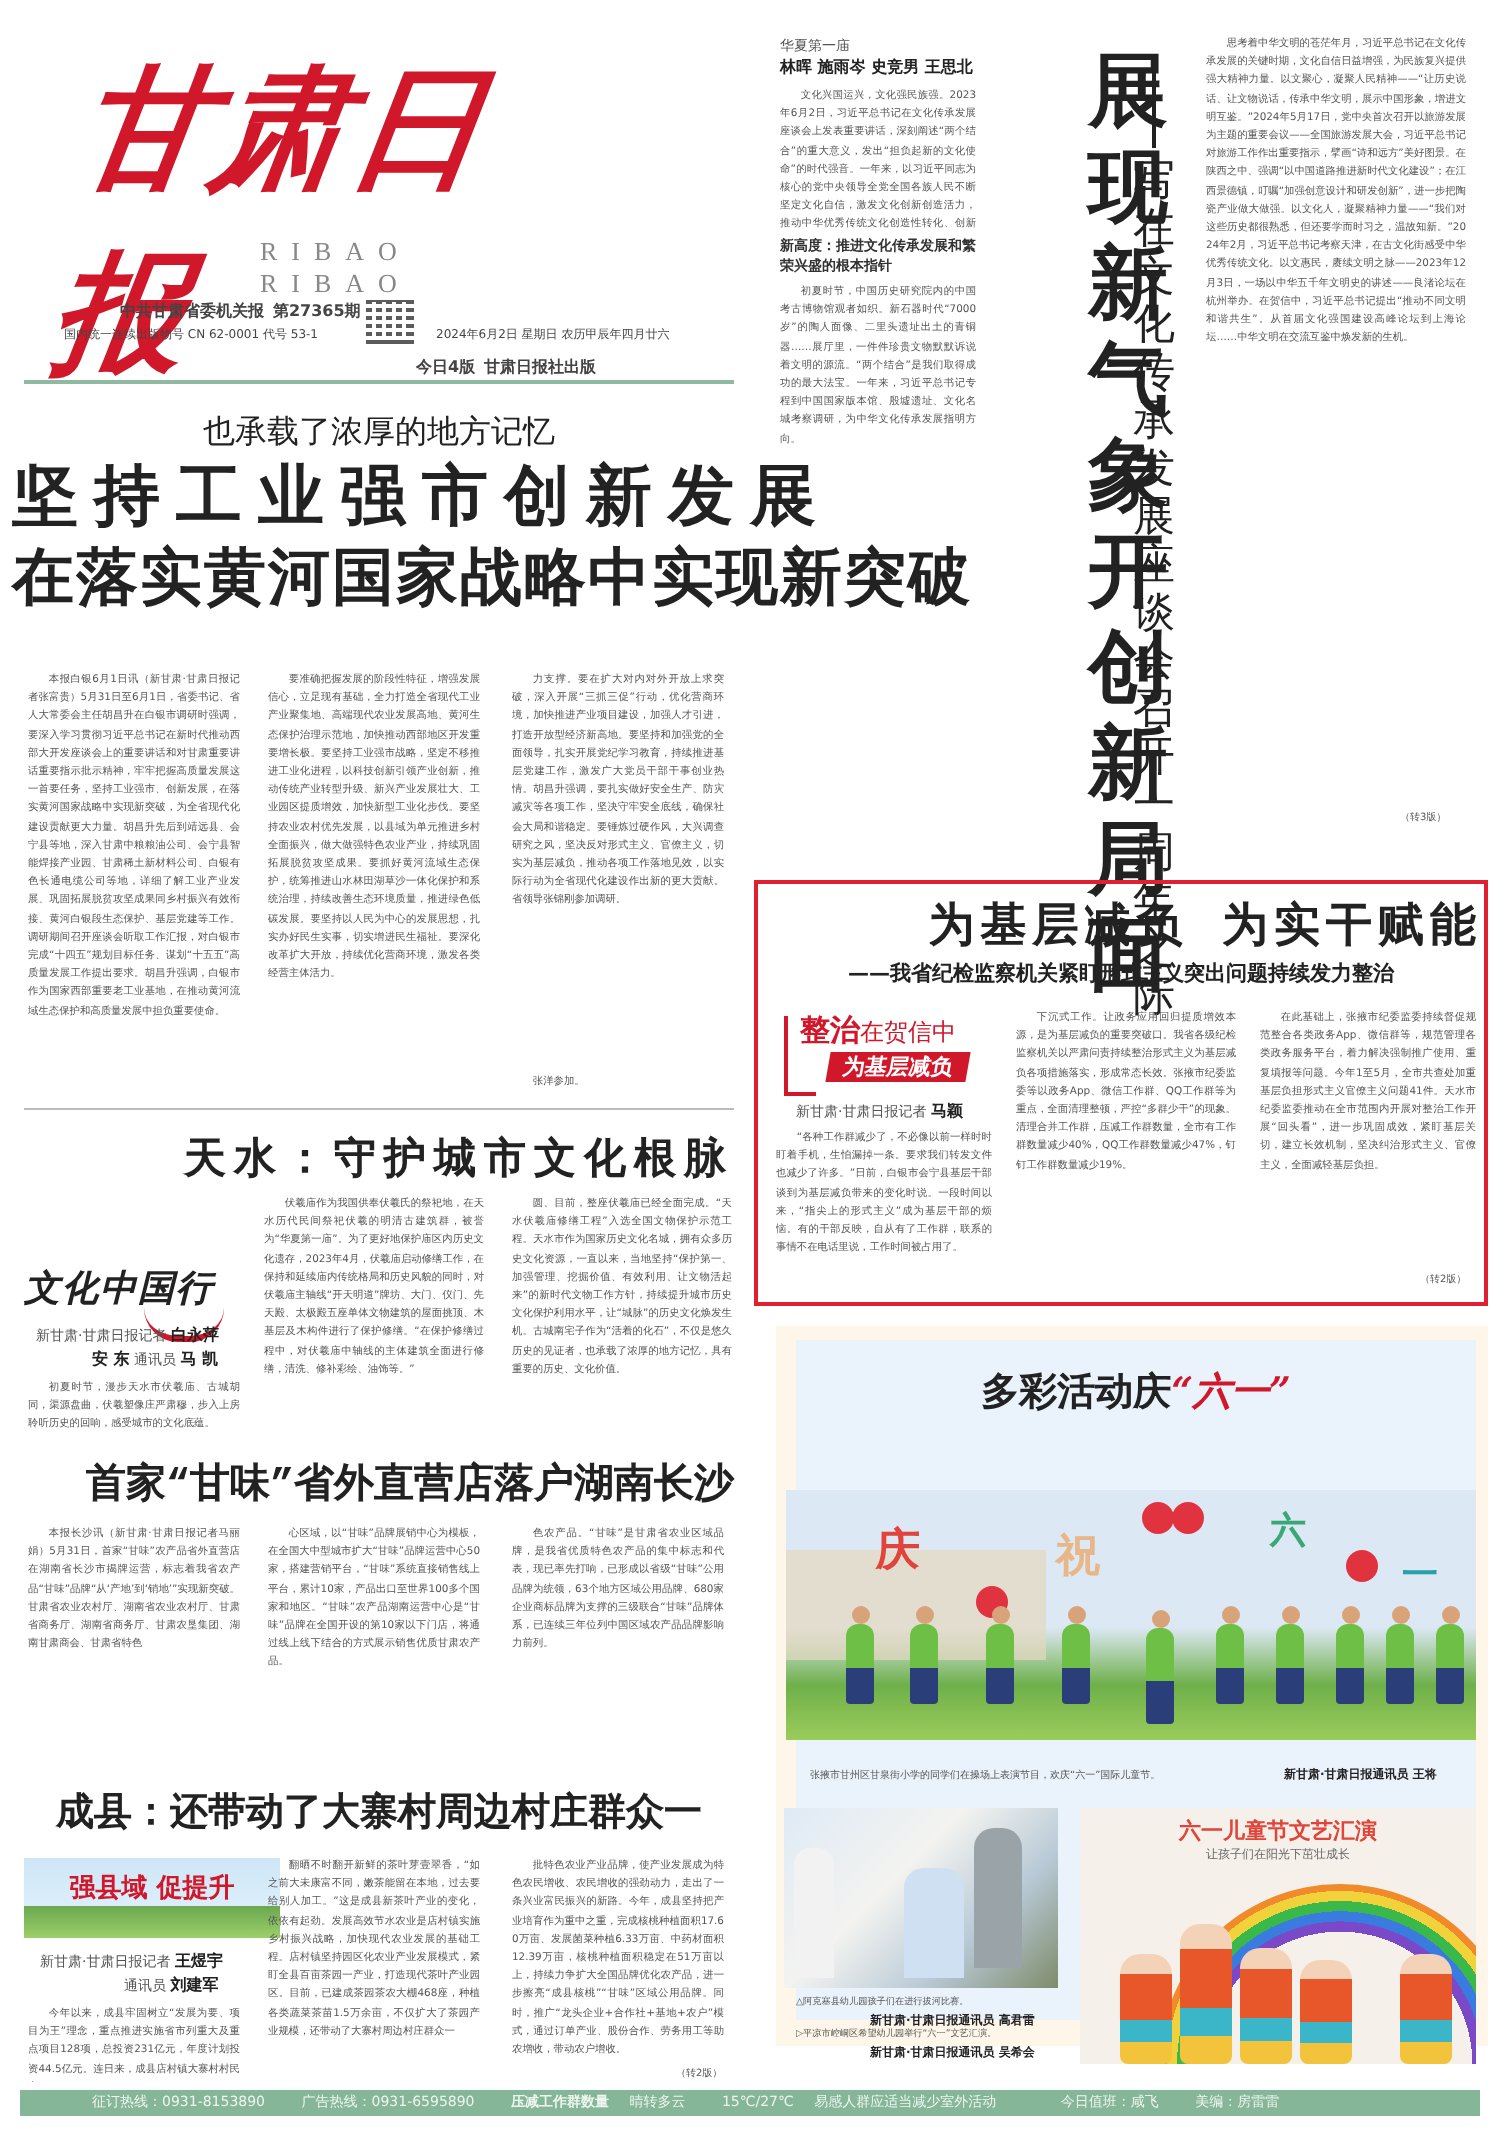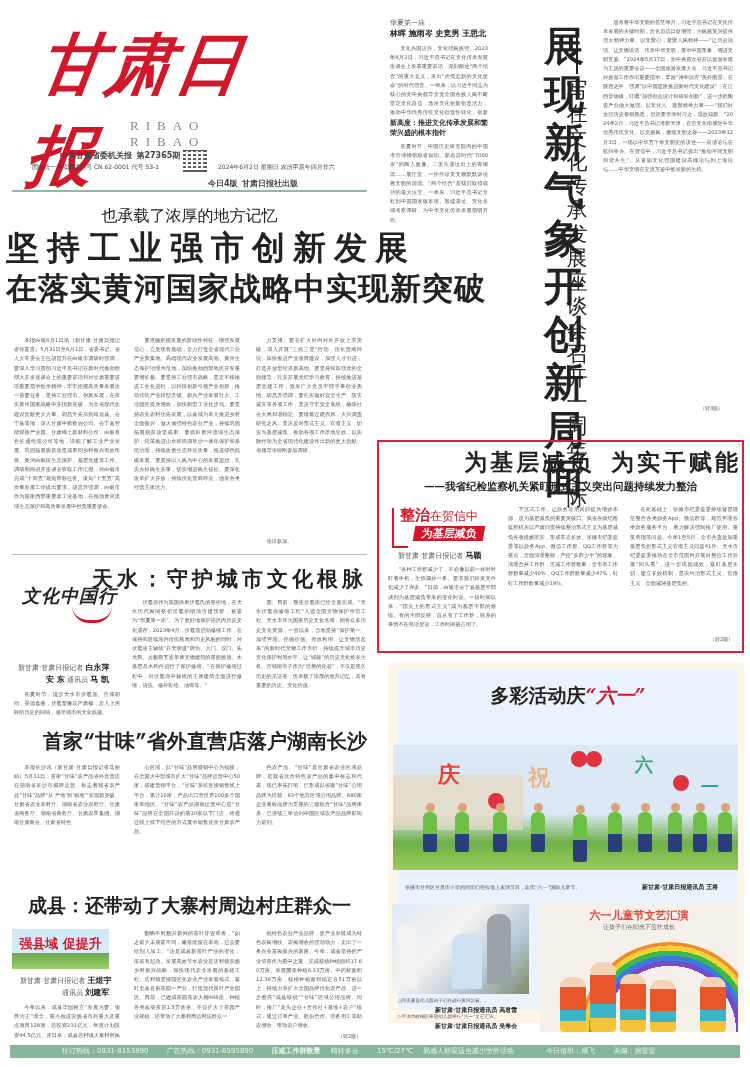--- a/index.html
+++ b/index.html
@@ -45,22 +45,22 @@
   .balloon{position:absolute;width:16px;height:16px;border-radius:50%;background:#e0333f;}
   .bigchar{position:absolute;font-weight:900;font-size:22px;}
   .cap{font-size:5px;color:#555;white-space:nowrap;}
   .cap b{color:#222;font-size:6px;}
   .photo2{left:392px;top:904px;width:137px;height:90px;background:linear-gradient(135deg,#dfeaf6 0%,#f3f3f0 40%,#b8c9d6 70%,#7e8b6a 100%);overflow:hidden;}
   .photo3{left:540px;top:904px;width:198px;height:128px;background:#f5f1ea;overflow:hidden;}
   .rainbow{position:absolute;left:40px;top:38px;width:180px;height:180px;border-radius:50%;
     background:radial-gradient(circle,transparent 52%,#7a49c7 52% 56%,#3a7be0 56% 60%,#3bb84a 60% 64%,#f2d23a 64% 68%,#f18a2b 68% 72%,#e5352d 72% 76%,transparent 76%);}
   .dancer{position:absolute;bottom:0;width:26px;height:62px;background:linear-gradient(#f3d2b8 0 18%,#e8572a 18% 60%,#3bb6c9 60% 80%,#f2c33b 80%);border-radius:10px 10px 4px 4px;}
   
-  .culture-logo{left:12px;top:584px;width:105px;height:50px;text-align:right;}
-  .county-logo{left:12px;top:929px;width:97px;height:40px;background:linear-gradient(#cfe6f7 0%,#dbeefa 60%,#6aa84f 60%,#9ccf6a 100%);}
+  .culture-logo{left:12px;top:632px;width:105px;height:50px;}
+  .county-logo{left:12px;top:929px;width:128px;height:40px;background:linear-gradient(#cfe6f7 0%,#dbeefa 60%,#6aa84f 60%,#9ccf6a 100%);}
   .county-logo span{position:absolute;left:0;right:0;top:6px;text-align:center;color:#d0182a;font-weight:bold;font-size:13px;font-family:"DejaVu Serif",serif;}
   
   .footer{left:10px;top:1045px;width:730px;height:13px;background:#84b697;color:#eef5ef;font-size:7px;line-height:13px;white-space:nowrap;}
   .footer span{margin-left:16px;}
   .footer b{font-weight:bold;}
   .jump{font-size:5px;color:#555;}
 </style>
 </head>
 <body>
 
@@ -214,21 +214,21 @@
   </div>
 <div class="abs txt" style="left:134px;top:929px;width:106px;height:112px;">
     <p>翻晒不时翻开新鲜的茶叶芽壹翠香，“如之前大未康富不同，嫩茶能留在本地，过去要给别人加工。”这是成县新茶叶产业的变化，依依有起劲。发展高效节水农业是店村镇实施乡村振兴战略，加快现代农业发展的基础工程。店村镇坚持园区化农业产业发展模式，紧盯全县百亩茶园一产业，打造现代茶叶产业园区。目前，已建成茶园茶农大棚468座，种植各类蔬菜茶苗1.5万余亩，不仅扩大了茶园产业规模，还带动了大寨村周边村庄群众一</p>
   </div>
 <div class="abs txt" style="left:256px;top:929px;width:106px;height:104px;">
     <p>批特色农业产业品牌，使产业发展成为特色农民增收、农民增收的强劲动力，走出了一条兴业富民振兴的新路。今年，成县坚持把产业培育作为重中之重，完成核桃种植面积17.60万亩、发展菌菜种植6.33万亩、中药材面积12.39万亩，核桃种植面积稳定在51万亩以上，持续力争扩大全国品牌优化农产品，进一步擦亮“成县核桃”“甘味”区域公用品牌。同时，推广“龙头企业+合作社+基地+农户”模式，通过订单产业、股份合作、劳务用工等助农增收，带动农户增收。</p>
   </div>
 <div class="abs jump" style="left:338px;top:1033px;">（转2版）</div>
 
 <div class="abs footer">
-  <span style="margin-left:52px;">征订热线：0931-8153890</span>
+  <span style="margin-left:36px;">征订热线：0931-8153890</span>
   <span>广告热线：0931-6595890</span>
   <span><b>压减工作群数量</b></span>
   <span style="margin-left:8px;">晴转多云</span>
   <span>15℃/27℃</span>
   <span style="margin-left:8px;">易感人群应适当减少室外活动</span>
   <span style="margin-left:30px;">今日值班：咸飞</span>
   <span>美编：房雷雷</span>
 </div>
 
 </body></html>

